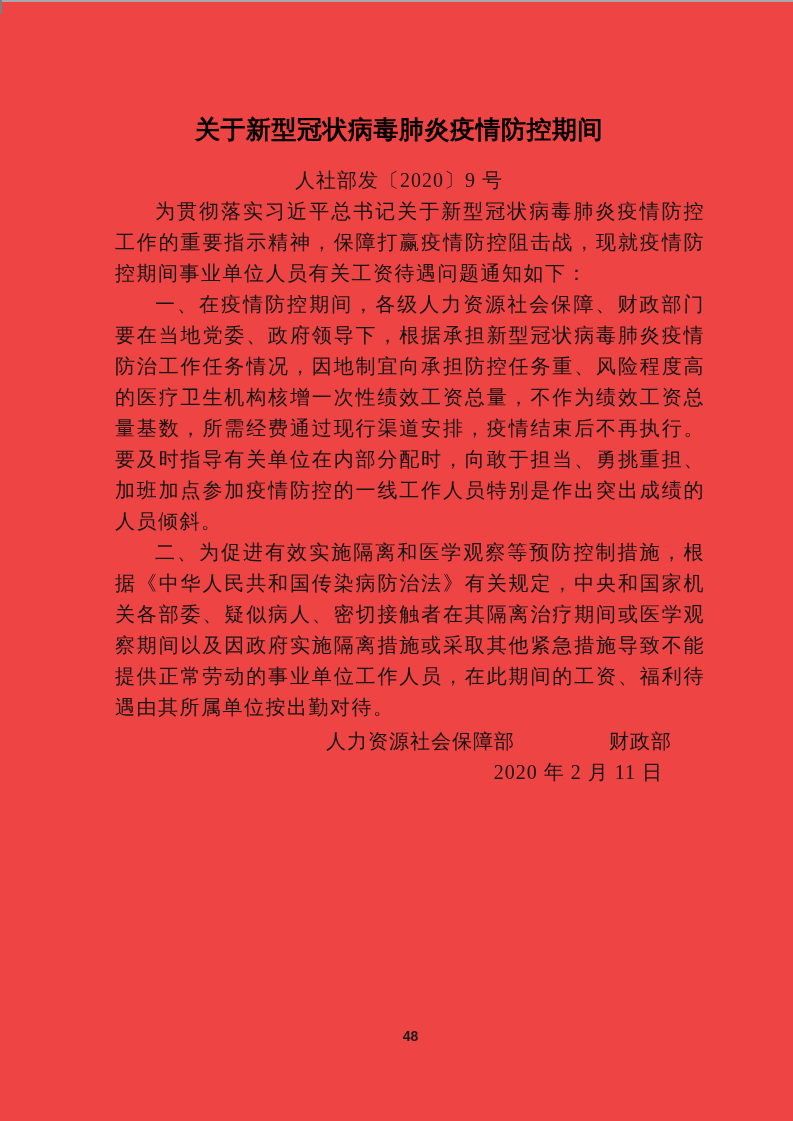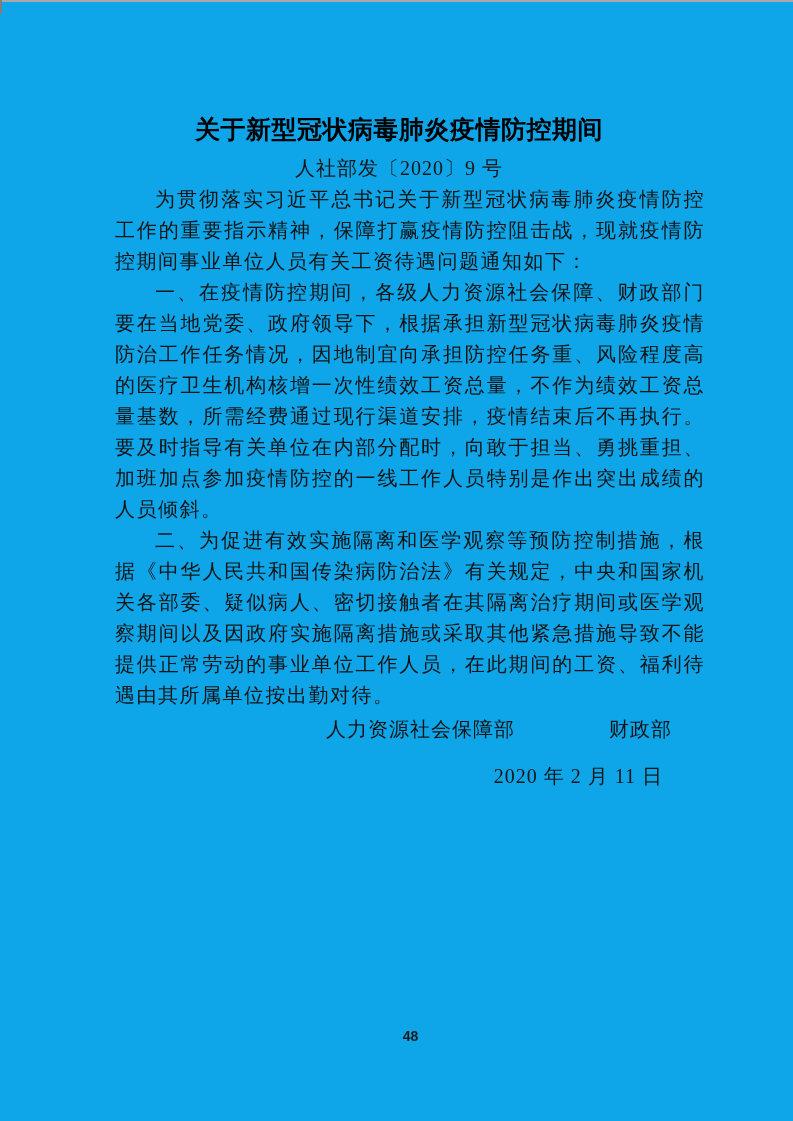--- a/index.html
+++ b/index.html
@@ -4,21 +4,21 @@
 <style>
   html, body {
     margin: 0;
     padding: 0;
     background: #ffffff;
   }
   .page {
     position: relative;
     width: 793px;
     height: 1121px;
-    background: #0ea5e9;
+    background: #ef4444;
     color: #111111;
     font-family: "Liberation Serif", serif;
     overflow: hidden;
   }
   
   .scan-edge-top {
     position: absolute;
     top: 0; left: 0; right: 0;
     height: 2px;
     background: #a8a8a8;
@@ -43,21 +43,21 @@
     font-weight: bold;
     font-size: 25px;
     line-height: 38px;
     letter-spacing: 0.5px;
     color: #000000;
   }
   .title .title-line {
     display: block;
   }
   .doc-number {
-    margin-top: 5px;
+    margin-top: 17px;
     text-align: center;
     font-size: 20px;
     line-height: 31px;
     letter-spacing: 1px;
     color: #161616;
   }
   .body-text p {
     margin: 0;
     font-size: 20px;
     line-height: 31px;
@@ -77,21 +77,20 @@
     line-height: 31px;
     letter-spacing: 1px;
     color: #141414;
     white-space: nowrap;
   }
   .sig-gap {
     display: inline-block;
     width: 82px;
   }
   .date-row {
-    margin-top: 16px;
     text-align: right;
     padding-right: 42px;
     font-size: 20px;
     line-height: 31px;
     letter-spacing: 1px;
     color: #141414;
   }
   .page-number {
     position: absolute;
     top: 1028px;

